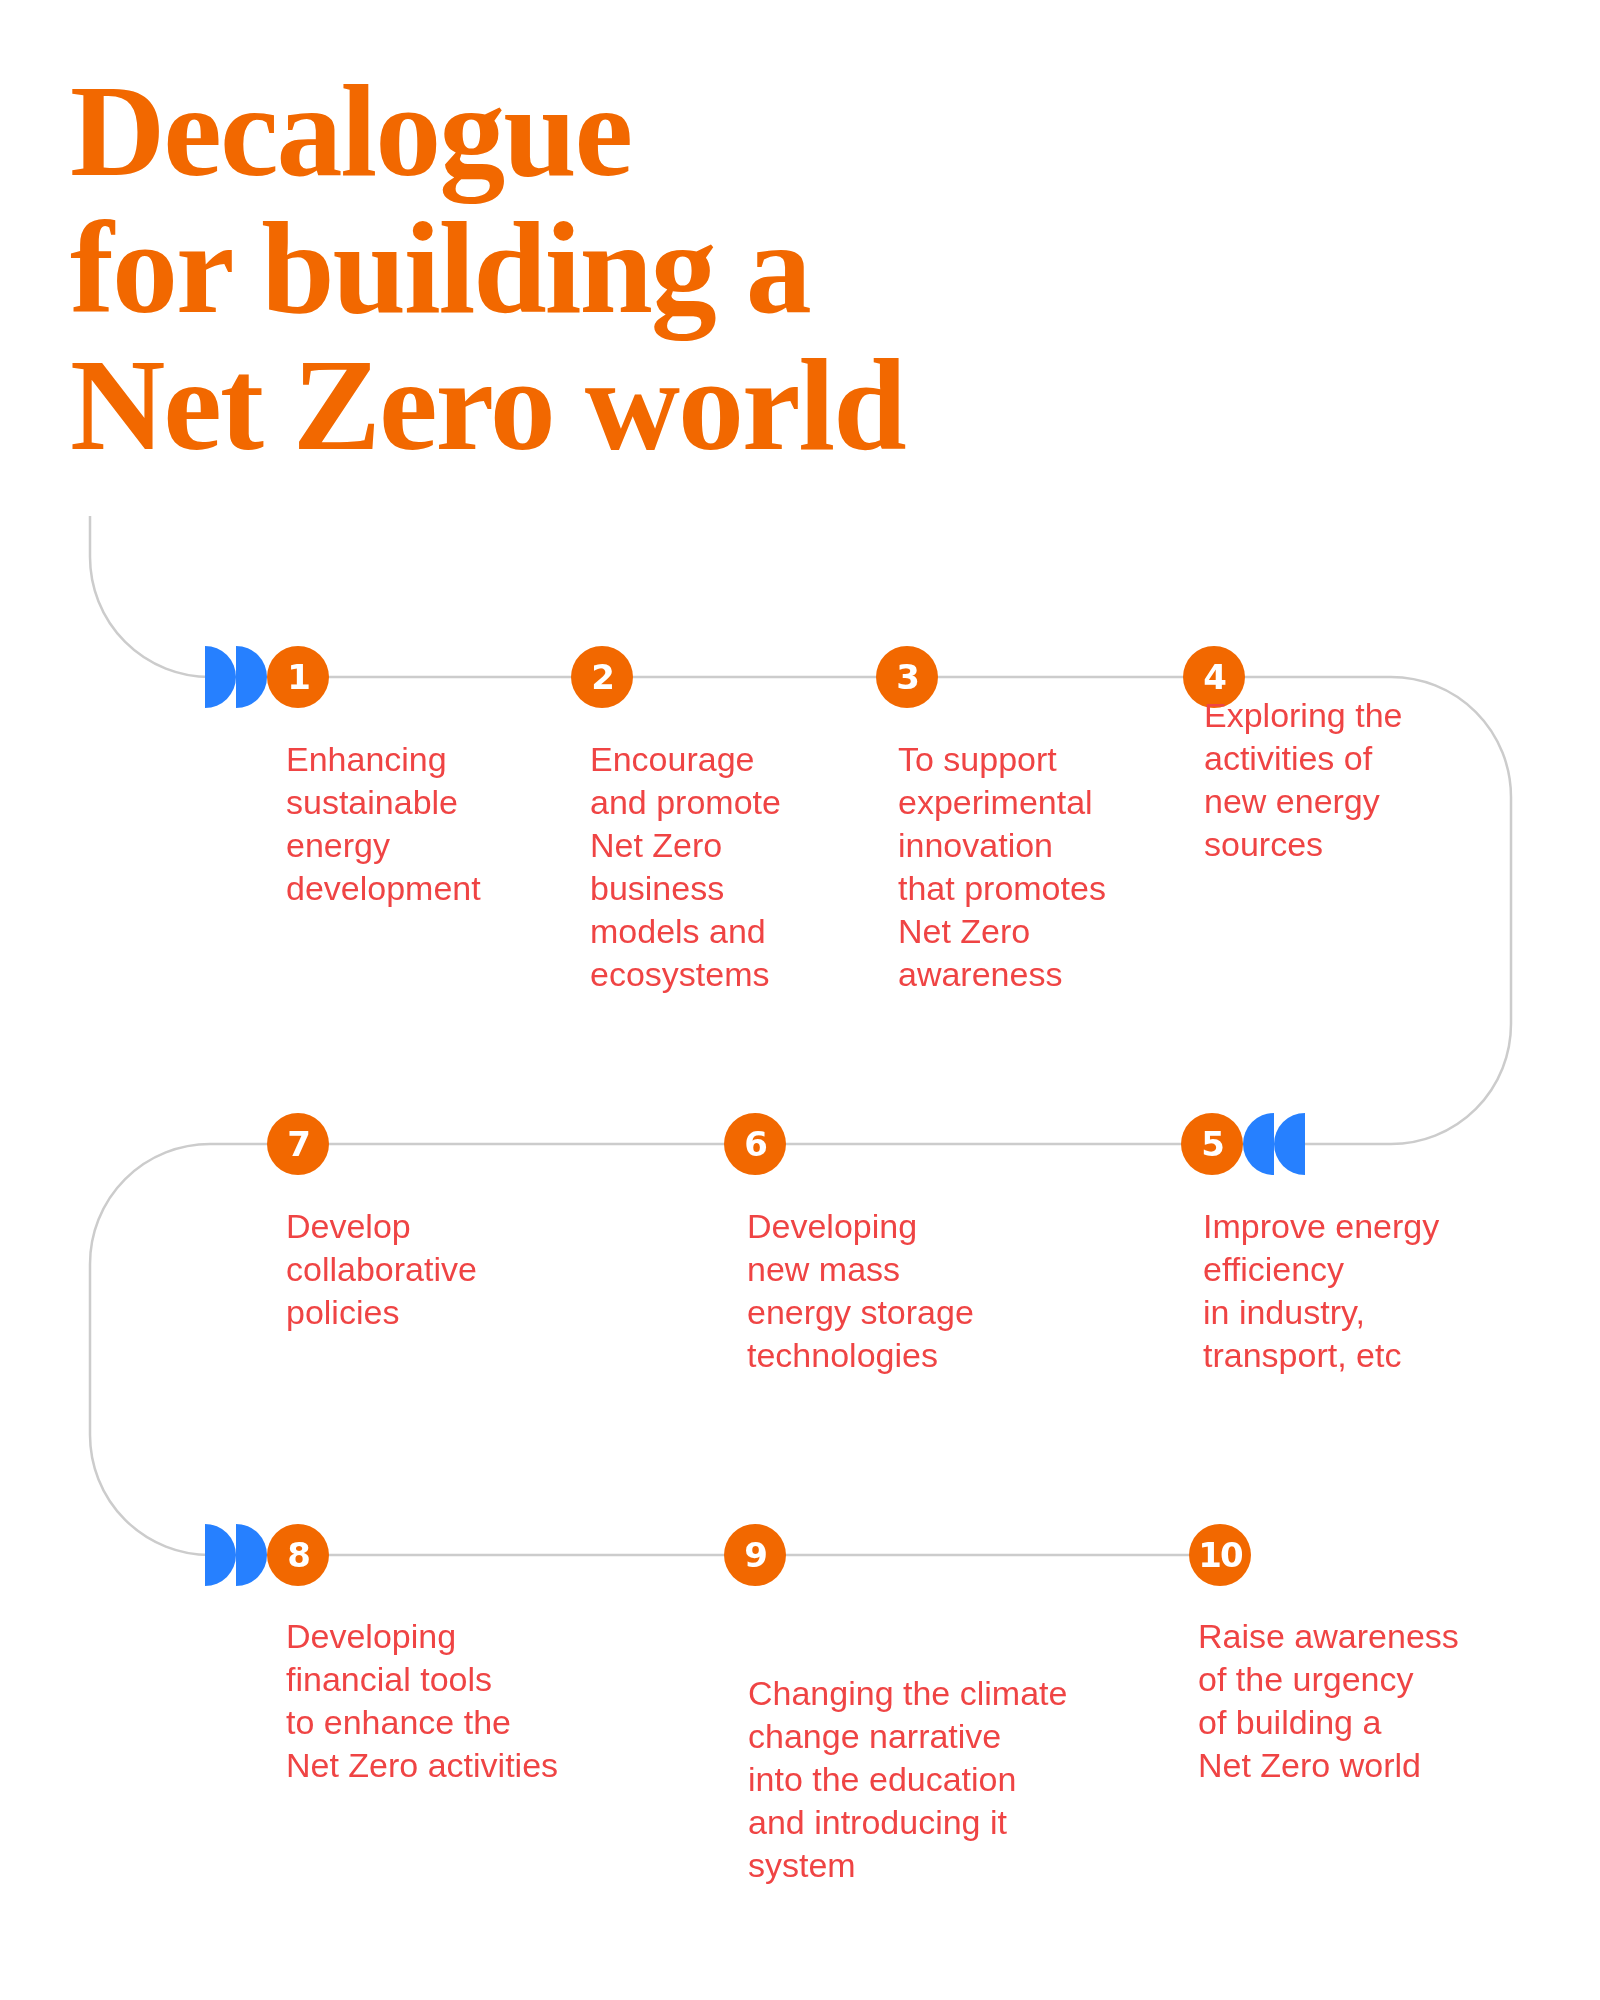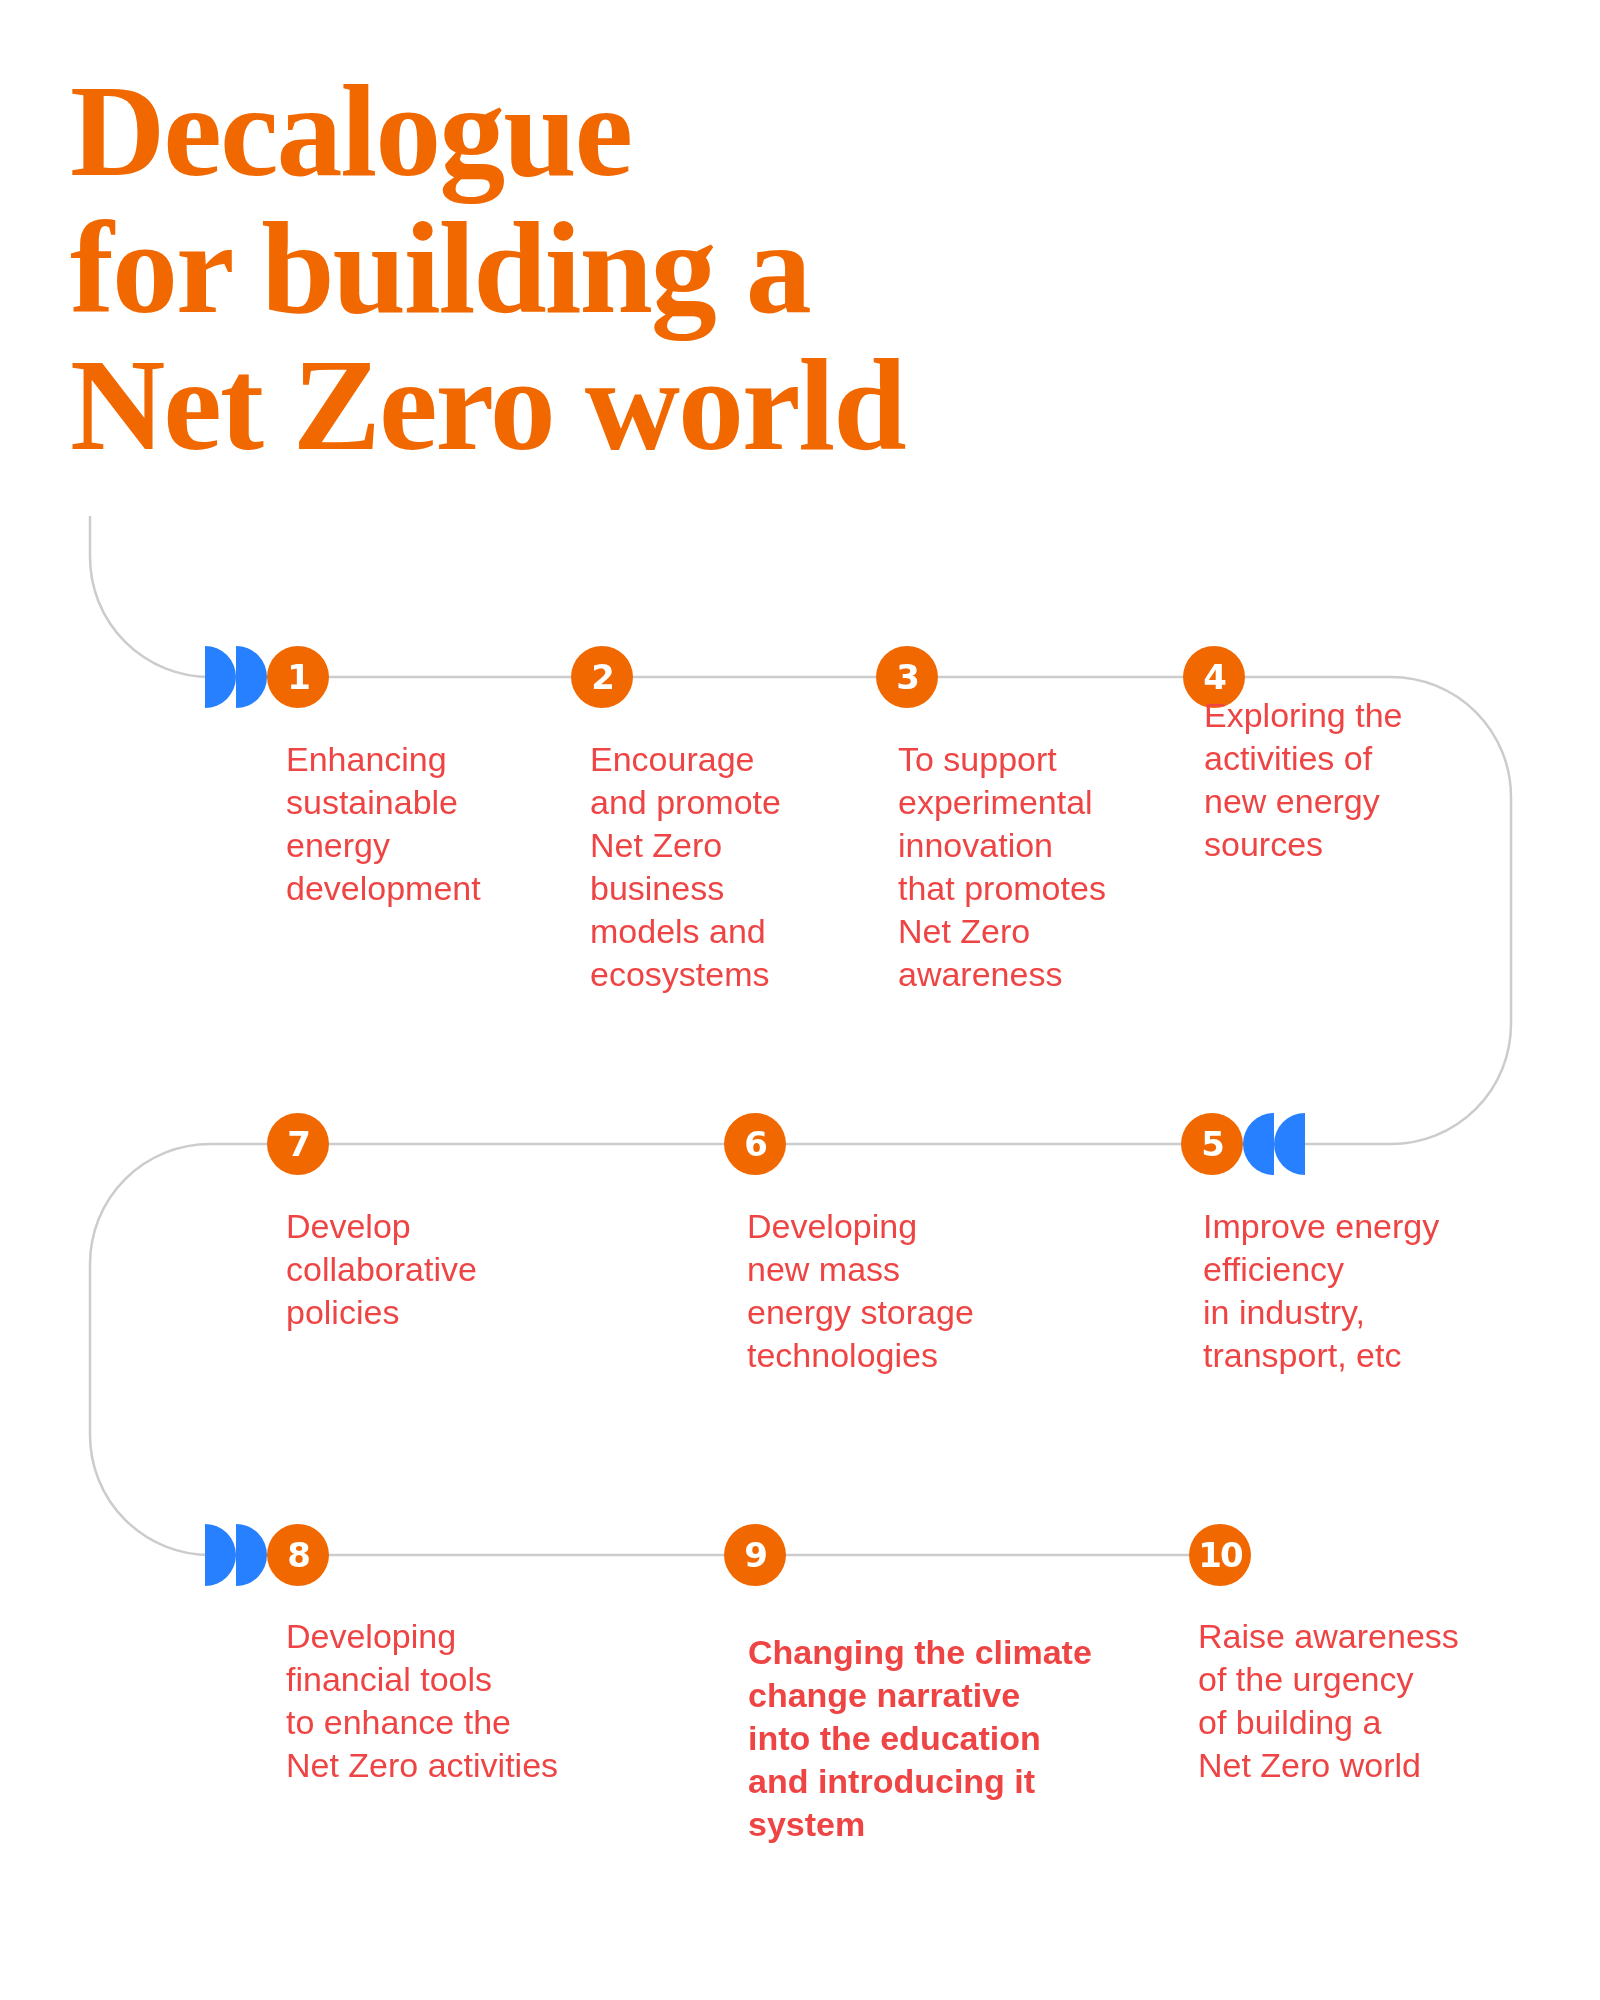--- a/index.html
+++ b/index.html
@@ -97,21 +97,21 @@
 
 <div class="num" style="left:267px; top:1524px;">8</div>
 <div class="desc" style="left:286px; top:1615px;">
   <span>Developing</span>
   <span>financial tools</span>
   <span>to enhance the</span>
   <span>Net Zero activities</span>
 </div>
 
 <div class="num" style="left:724px; top:1524px;">9</div>
-<div class="desc" style="left:748px; top:1631px;font-weight:bold;">
+<div class="desc" style="left:748px; top:1672px;">
   <span>Changing the climate</span>
   <span>change narrative</span>
   <span>into the education</span>
   <span>and introducing it</span>
   <span>system</span>
 </div>
 
 <div class="num" style="left:1189px; top:1524px;">10</div>
 <div class="desc" style="left:1198px; top:1615px;">
   <span>Raise awareness</span>

